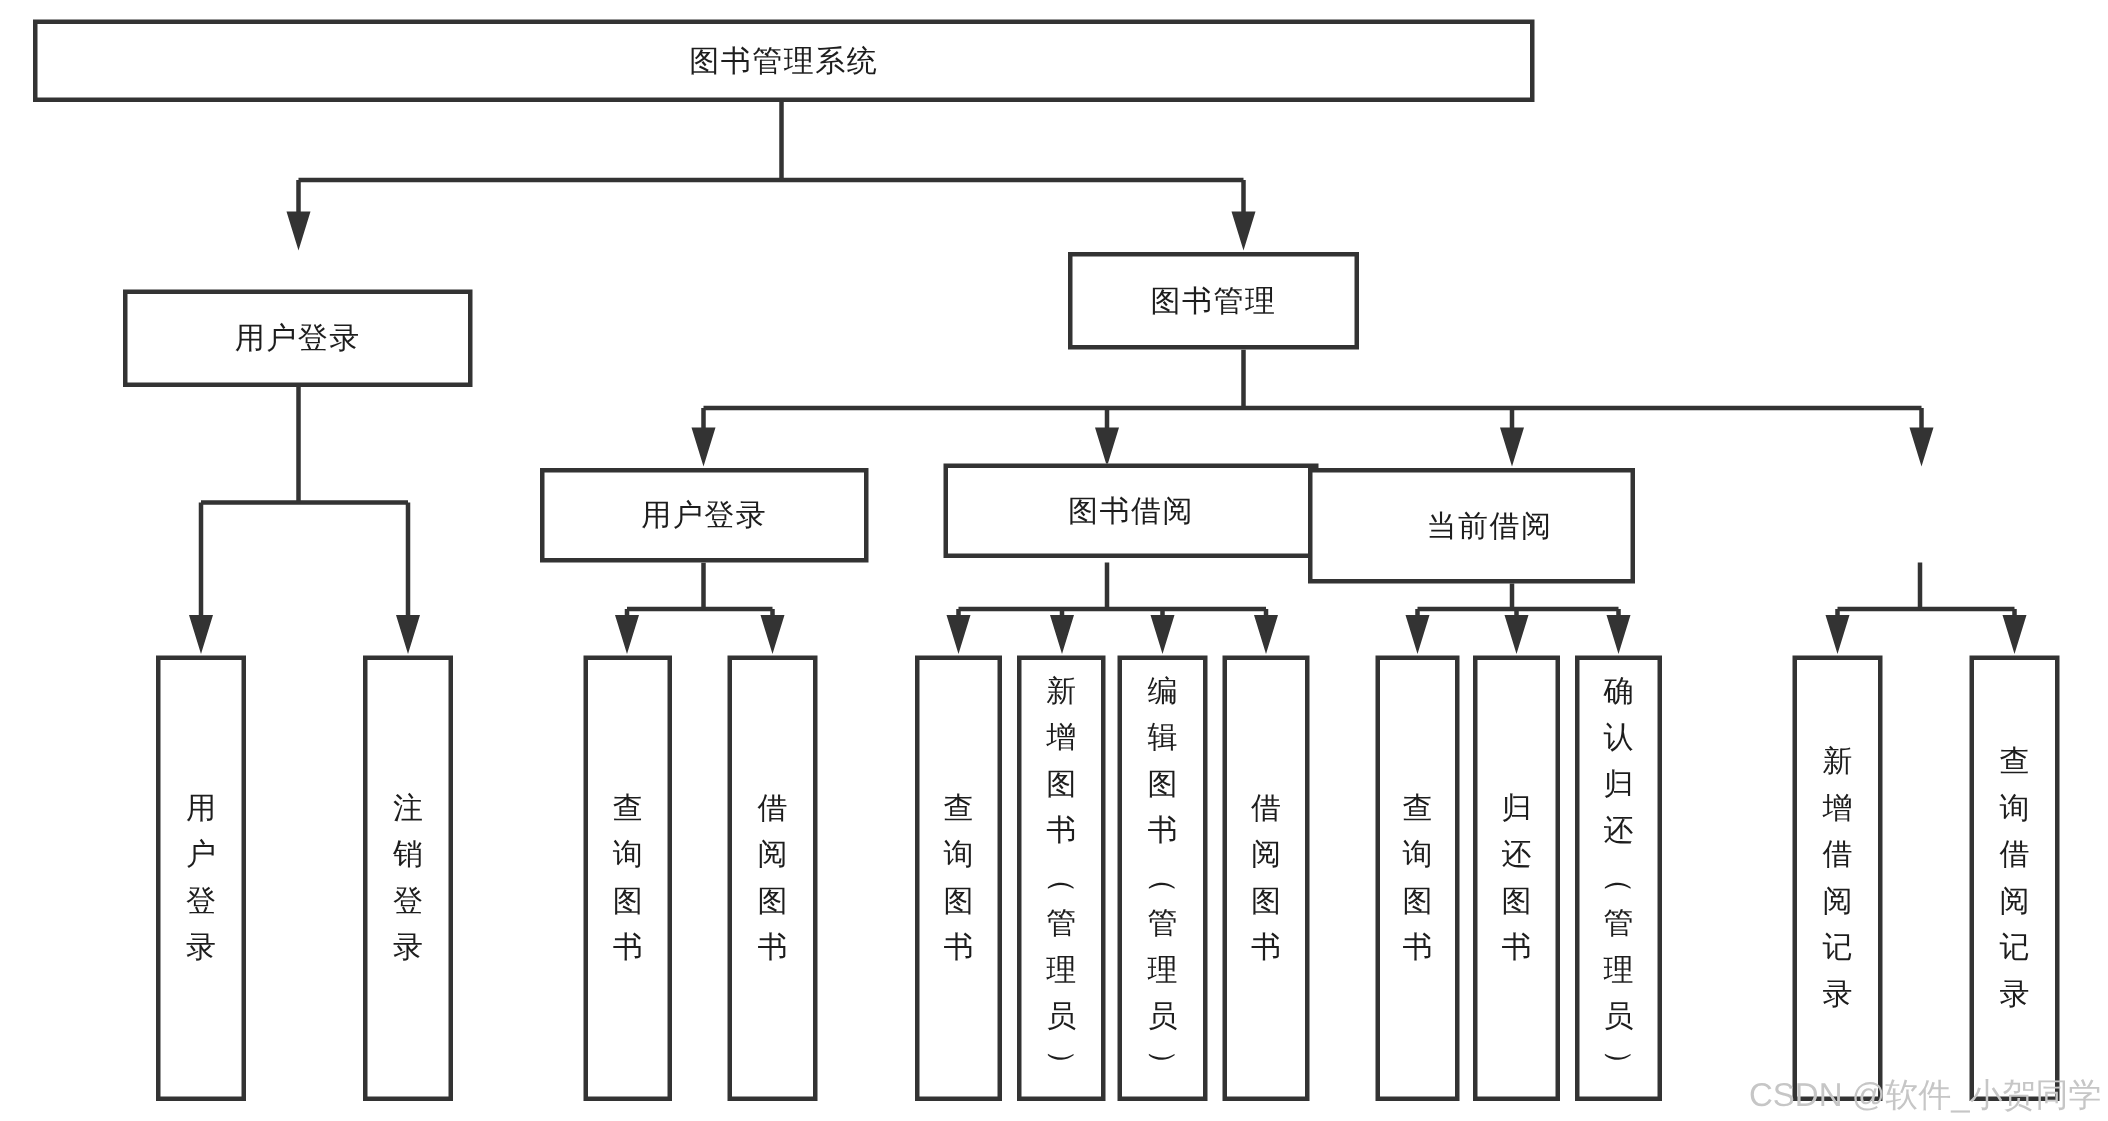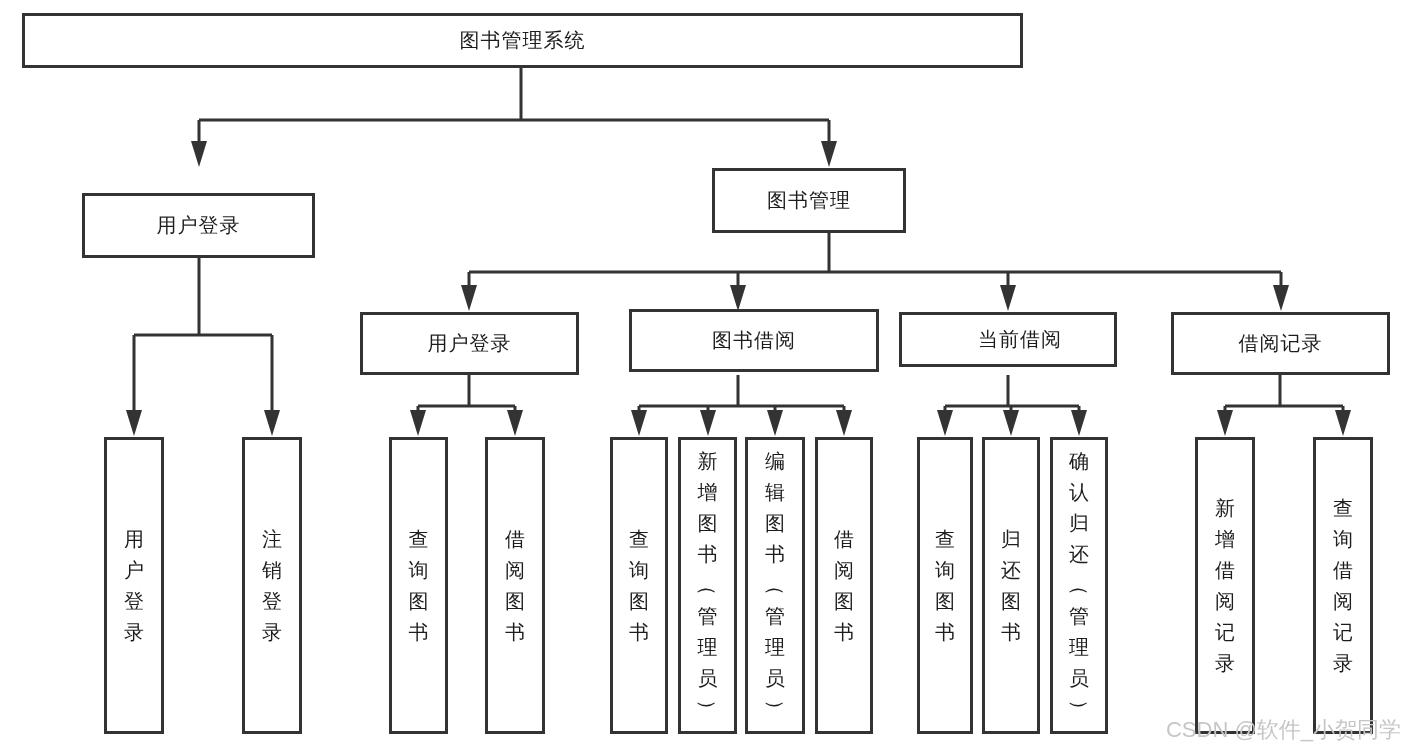--- a/index.html
+++ b/index.html
@@ -75,22 +75,21 @@
              M1343 436 L1335 410 L1351 410 Z"></path>
   </svg>
 
   <div class="node h" style="left:22px; top:13px; width:1001px; height:55px;">图书管理系统</div>
 
   <div class="node h" style="left:82px; top:168px; width:233px; height:65px;margin-top:25px;">用户登录</div>
   <div class="node h" style="left:712px; top:168px; width:194px; height:65px;">图书管理</div>
 
   <div class="node h" style="left:360px; top:312px; width:219px; height:63px;">用户登录</div>
   <div class="node h" style="left:629px; top:309px; width:250px; height:63px;">图书借阅</div>
-  <div class="node h" style="left:899px; top:312px; width:218px; height:55px;padding-left:24px;">当前借阅</div>
-  <div class="node h" style="left:1171px; top:312px; width:219px; height:63px;">借阅记录</div>
+  <div class="node h" style="left:872px; top:312px; width:218px; height:77px;padding-left:24px;">当前借阅</div>
 
   <div class="node v" style="left:104px; top:437px; width:60px; height:297px;">
       <div class="vchar">用</div>
       <div class="vchar">户</div>
       <div class="vchar">登</div>
       <div class="vchar">录</div>
     </div>
   <div class="node v" style="left:242px; top:437px; width:60px; height:297px;">
       <div class="vchar">注</div>
       <div class="vchar">销</div>

